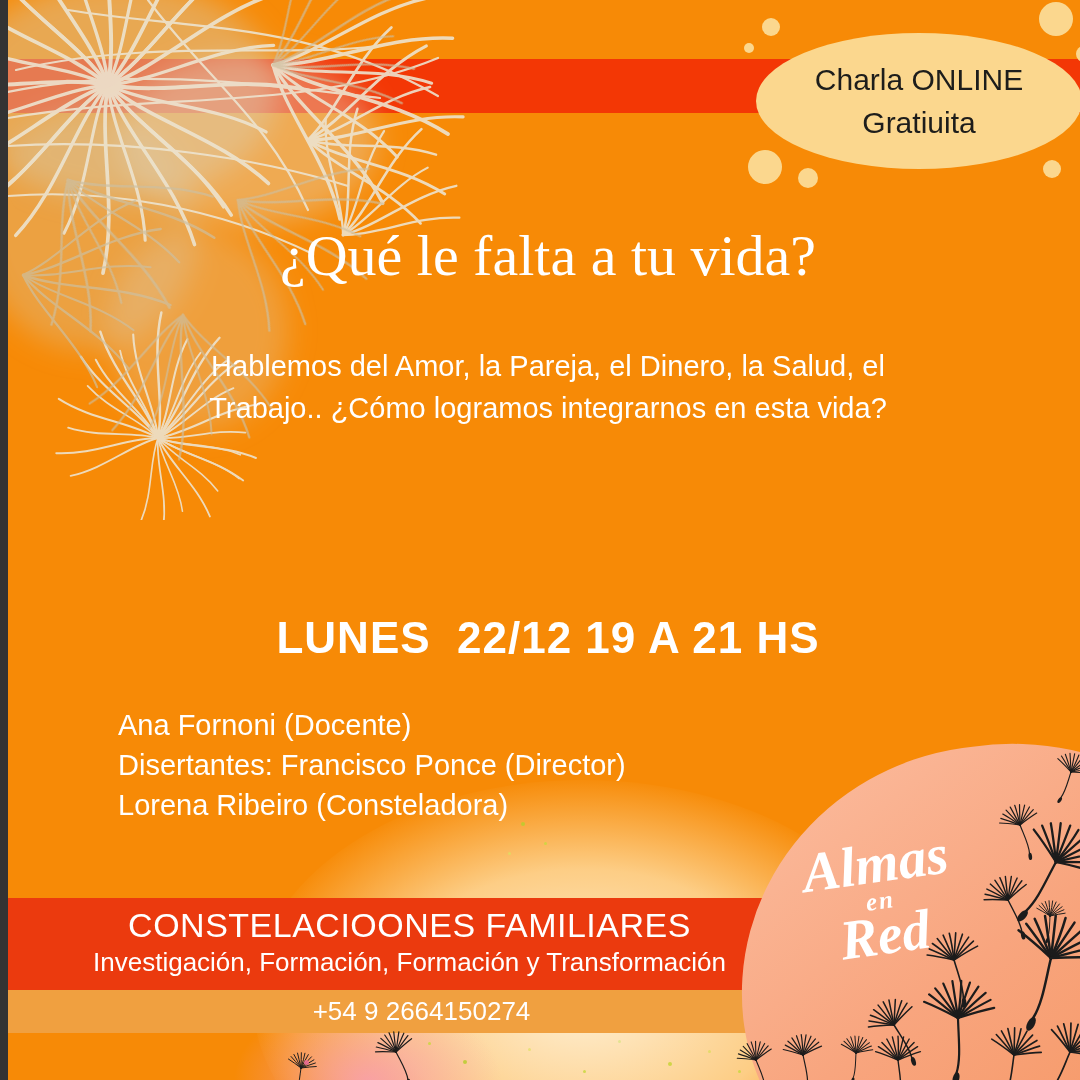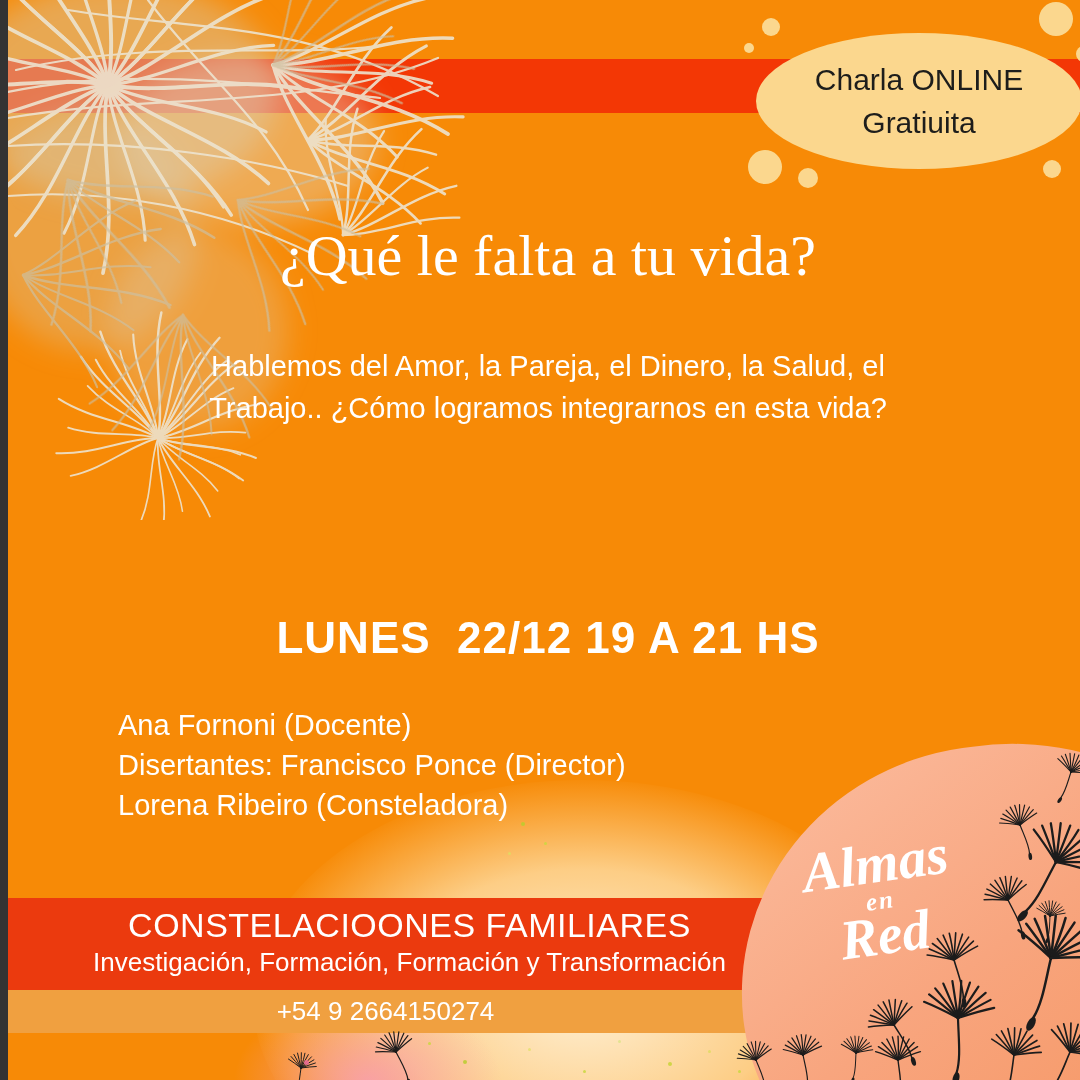--- a/index.html
+++ b/index.html
@@ -27,21 +27,21 @@
   .schedule{position:absolute;left:0;top:518px;width:1080px;text-align:center;
             font-weight:700;font-size:44px;line-height:48px;letter-spacing:1px;z-index:6;white-space:pre;}
   .speakers{position:absolute;left:110px;top:705px;width:640px;text-align:left;
             font-size:29px;line-height:40px;z-index:6;}
 
   .banner{position:absolute;left:0;top:898px;width:1080px;height:92px;background:#EB3A0E;z-index:2;}
   .banner-inner{width:755px;text-align:center;padding-top:7px;padding-left:24px;}
   .banner-title{font-size:34px;line-height:40px;letter-spacing:0.5px;}
   .banner-sub{font-size:26px;line-height:34px;}
   .phone-strip{position:absolute;left:0;top:990px;width:1080px;height:43px;background:#F0A040;z-index:2;}
-  .phone{width:755px;text-align:center;font-size:26px;line-height:43px;}
+  .phone{width:755px;text-align:center;font-size:26px;line-height:43px;padding-left:36px;}
 
   .blob{position:absolute;left:733px;top:745px;width:520px;height:480px;z-index:3;
         border-radius:50% 50% 48% 52% / 52% 48% 50% 50%;transform:rotate(-8deg);
         background:linear-gradient(150deg,#FBBA9C 5%,#F8A57E 45%,#F5935C 95%);}
   .seeds{position:absolute;left:0;top:0;z-index:4;pointer-events:none;}
 
   .logo{position:absolute;left:752px;top:836px;width:240px;text-align:center;z-index:5;
         transform:rotate(-8deg);font-family:"Liberation Serif",serif;font-style:italic;font-weight:700;color:#fff;}
   .logo-l1{font-size:56px;line-height:54px;}
   .logo-l2{font-size:25px;line-height:22px;letter-spacing:2px;margin:0;}

